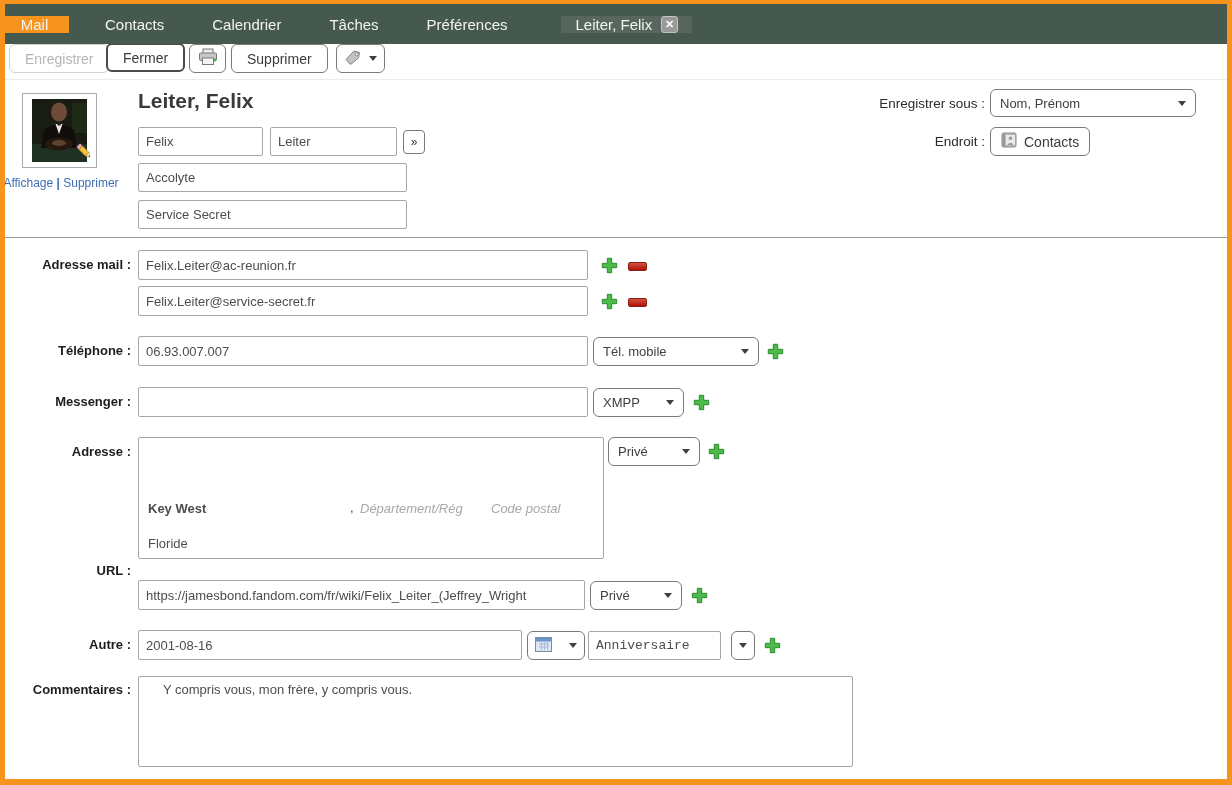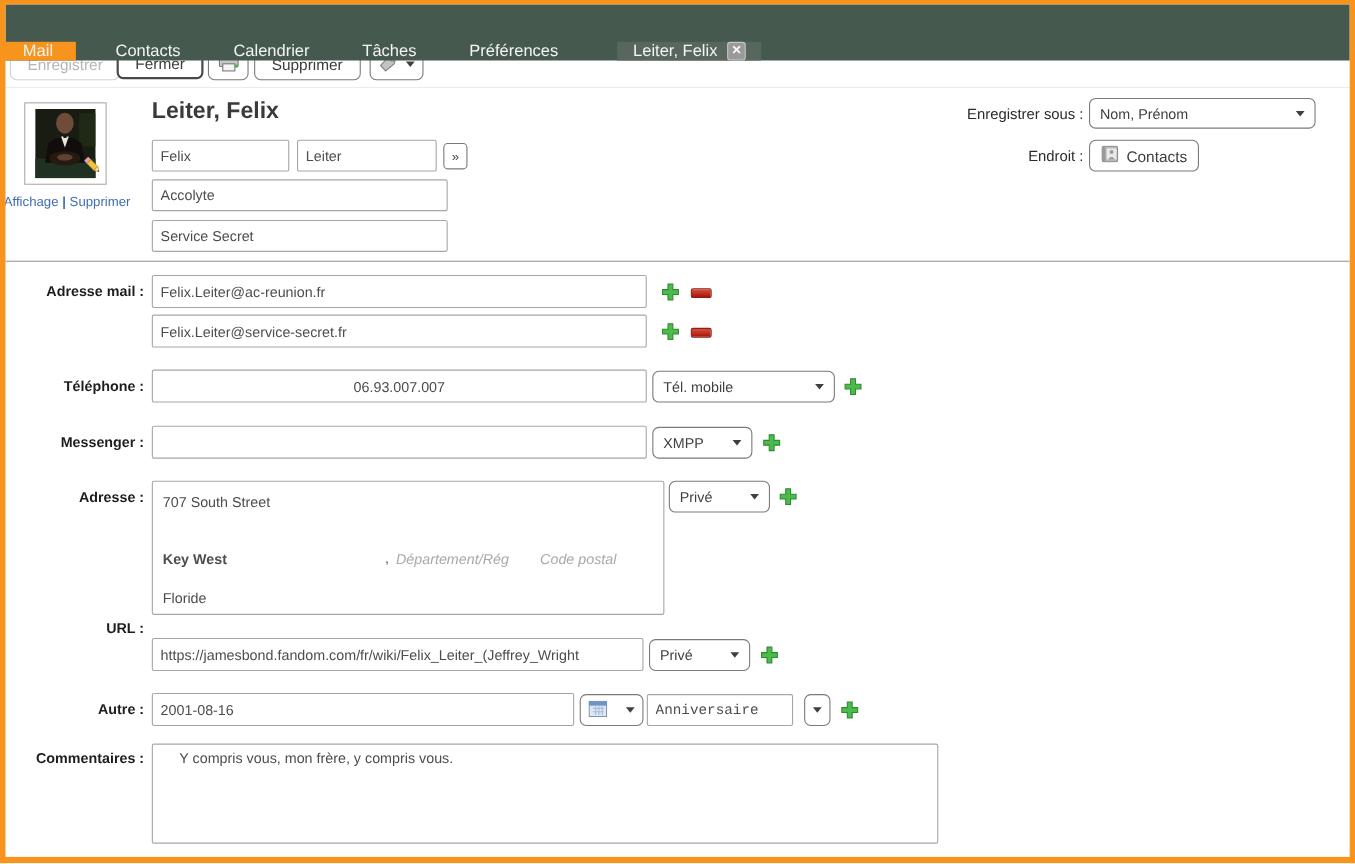--- a/index.html
+++ b/index.html
@@ -7,21 +7,21 @@
   .window { position:relative; width:1232px; height:785px; background:#fff; overflow:hidden; }
 
   
   .frame { position:absolute; background:#F7941E; z-index:30; }
   .frame.top { top:0; left:0; right:0; height:4px; }
   .frame.left { top:0; bottom:0; left:0; width:5px; }
   .frame.right { top:0; bottom:0; right:0; width:5px; }
   .frame.bottom { bottom:0; left:0; right:0; height:6px; }
 
   
-  .tabbar { position:absolute; top:4px; left:5px; right:5px; height:51px; background:#46594F; display:flex; align-items:flex-end; z-index:10; }
+  .tabbar { position:absolute; top:4px; left:5px; right:5px; height:40px; background:#46594F; display:flex; align-items:center; z-index:10; }
   .app-tab { display:flex; align-items:center; padding:0 24px; color:#f4f4f4; font-size:15px; cursor:pointer; }
   .app-tab.mail { background:#F7941E; margin-left:-5px; width:69px; justify-content:center; padding:0; }
   .app-tab.first-after { margin-left:12px; }
   .content-tab { display:flex; align-items:center; gap:9px; background:#57675D; color:#f4f4f4; font-size:15px; padding:0 14px; margin-left:30px; cursor:pointer; }
   .tab-close { width:17px; height:17px; background:#9a9a9a; border:1px solid #c4c4c4; border-radius:3px; color:#fff; font-size:11px; line-height:15px; text-align:center; font-weight:bold; }
 
   
   .toolbar { position:absolute; top:37px; left:5px; right:5px; height:43px; background:#fff; border-bottom:1px solid #ececec; z-index:5; }
   .btn { position:absolute; height:29px; background:#fff; border:1px solid #7a7a7a; border-radius:6px; font-size:14px; color:#3c3c3c; display:flex; align-items:center; justify-content:center; padding:0 15px; cursor:pointer; }
   .btn.disabled { color:#b5b5b5; border-color:#d2d2d2; cursor:default; }
@@ -176,21 +176,21 @@
     <span class="minus" style="left:623px; top:182px;"></span>
     <input class="inp" style="left: 133px; top: 206px; width: 450px; height: 30px;" value="Felix.Leiter@service-secret.fr">
     <span class="plus" style="left:596px; top:213px;">
       <svg width="17" height="17" viewBox="0 0 17 17">
           <path d="M6.3 1.3 h4.4 v5 h5 v4.4 h-5 v5 h-4.4 v-5 h-5 v-4.4 h5 z" fill="#4CBB4C" stroke="#2E8B2E"></path>
         </svg>
     </span>
     <span class="minus" style="left:623px; top:218px;"></span>
 
     <div class="flabel" style="top:263px;">Téléphone :</div>
-    <input class="inp" style="left: 133px; top: 256px; width: 450px; height: 30px; text-align: center;" value="06.93.007.007">
+    <input class="inp" style="left: 133px; top: 256px; width: 450px; height: 30px;" value="06.93.007.007">
     <div class="dd" style="left:588px; top:257px; width:166px; height:29px;">
       <span>Tél. mobile</span>
       <span class="arr"></span>
     </div>
     <span class="plus" style="left:762px; top:263px;">
       <svg width="17" height="17" viewBox="0 0 17 17">
           <path d="M6.3 1.3 h4.4 v5 h5 v4.4 h-5 v5 h-4.4 v-5 h-5 v-4.4 h5 z" fill="#4CBB4C" stroke="#2E8B2E"></path>
         </svg>
     </span>
 
@@ -201,21 +201,20 @@
       <span class="arr"></span>
     </div>
     <span class="plus" style="left:688px; top:314px;">
       <svg width="17" height="17" viewBox="0 0 17 17">
           <path d="M6.3 1.3 h4.4 v5 h5 v4.4 h-5 v5 h-4.4 v-5 h-5 v-4.4 h5 z" fill="#4CBB4C" stroke="#2E8B2E"></path>
         </svg>
     </span>
 
     <div class="flabel" style="top:364px;">Adresse :</div>
     <div class="addr-box">
-      <input class="inp bare" style="left: 9px; top: 9px; width: 300px; height: 18px;" value="707 South Street">
       <input class="inp bare" style="left: 9px; top: 61px; width: 196px; height: 18px; font-weight: bold;" value="Key West">
       <span class="abs" style="left:211px; top:62px; font-size:13px; color:#4d4d4d;">,</span>
       <input class="inp bare" style="left: 221px; top: 61px; width: 122px; height: 18px;" placeholder="Département/Rég">
       <input class="inp bare" style="left: 352px; top: 61px; width: 95px; height: 18px;" placeholder="Code postal">
       <input class="inp bare" style="left: 9px; top: 96px; width: 196px; height: 18px;" value="Floride">
     </div>
     <div class="dd" style="left:603px; top:357px; width:92px; height:29px;">
       <span>Privé</span>
       <span class="arr"></span>
     </div>

